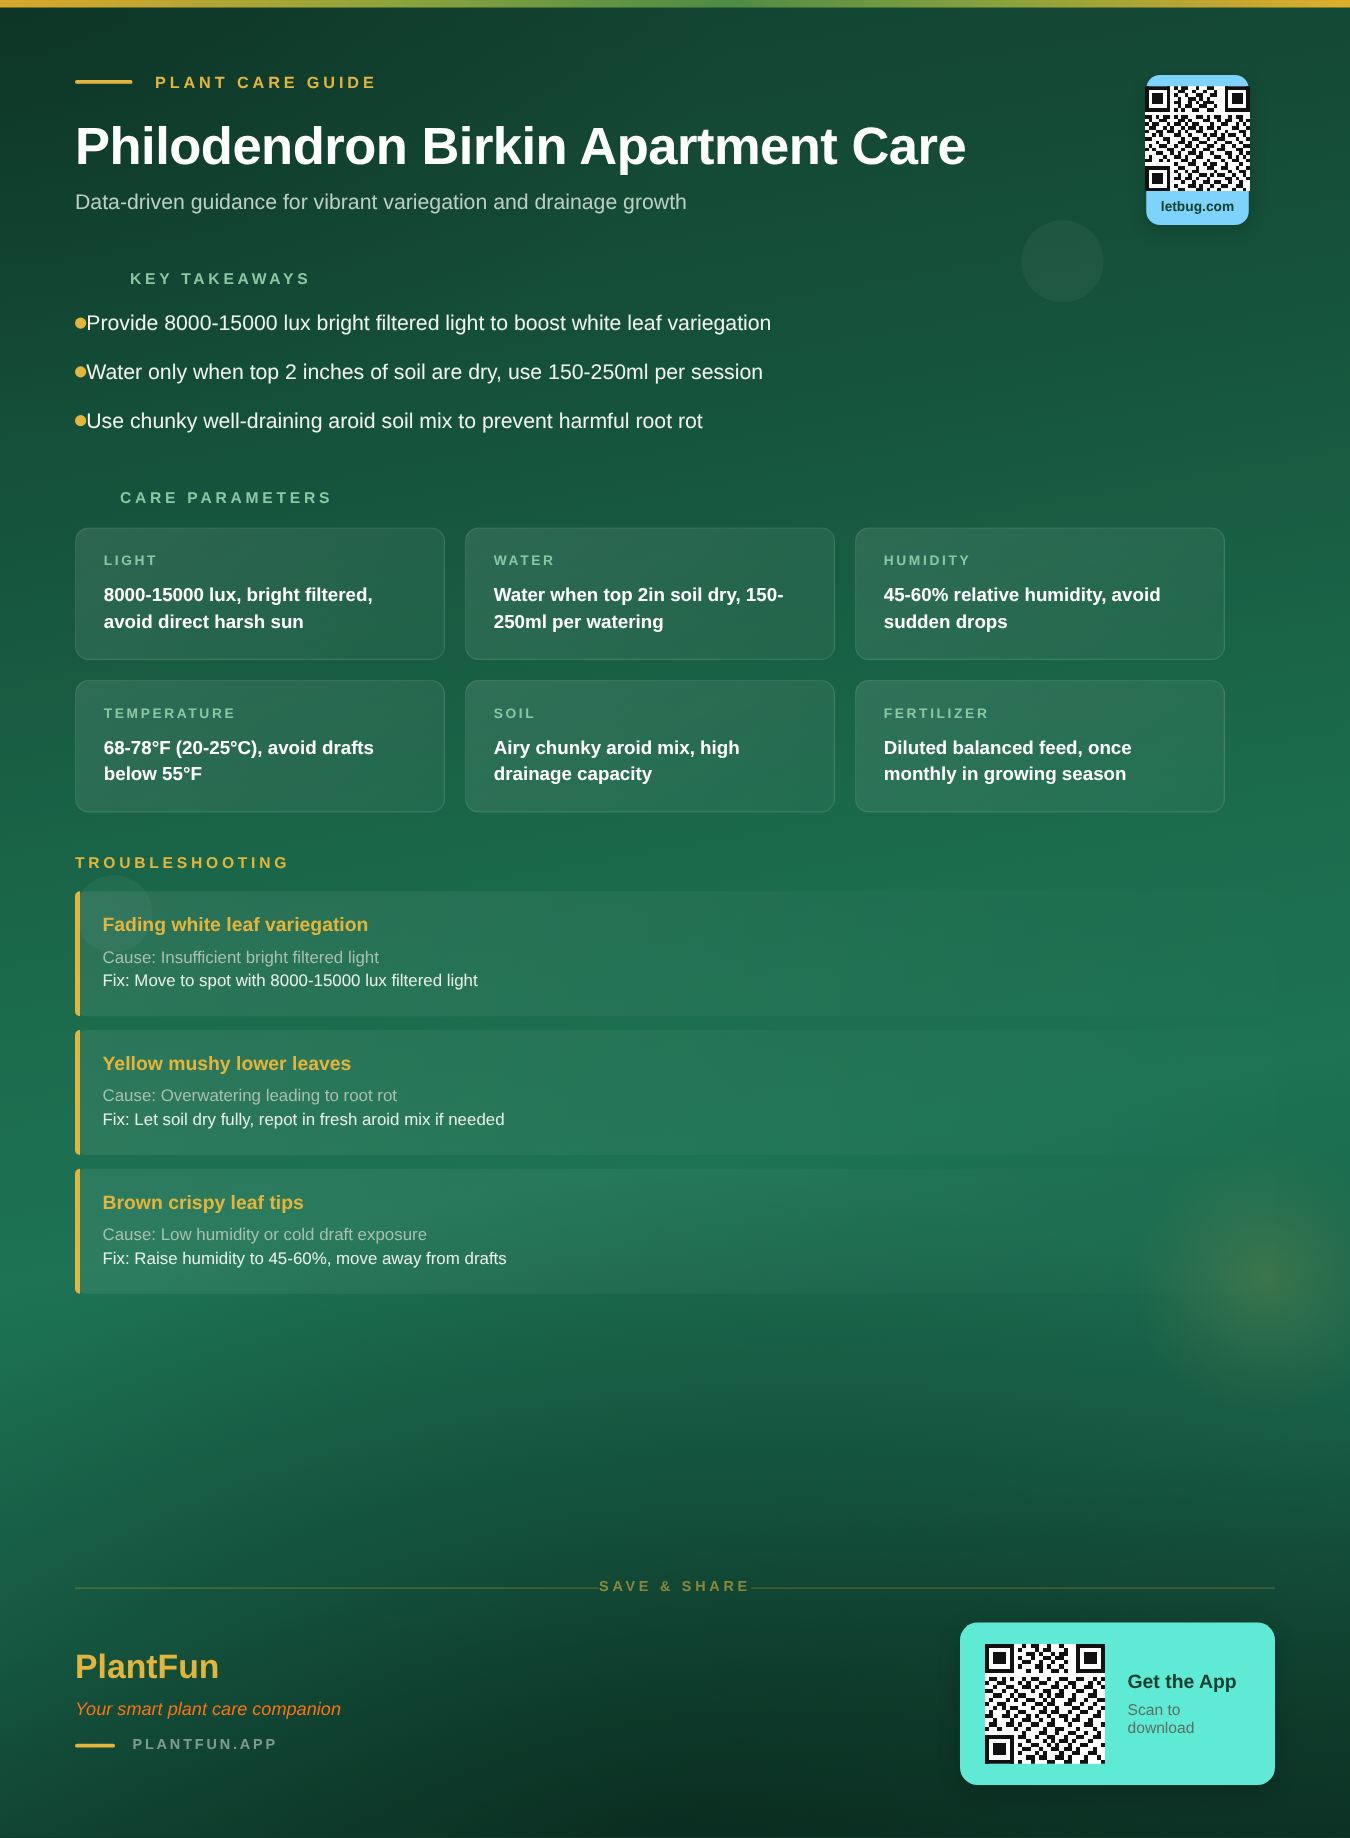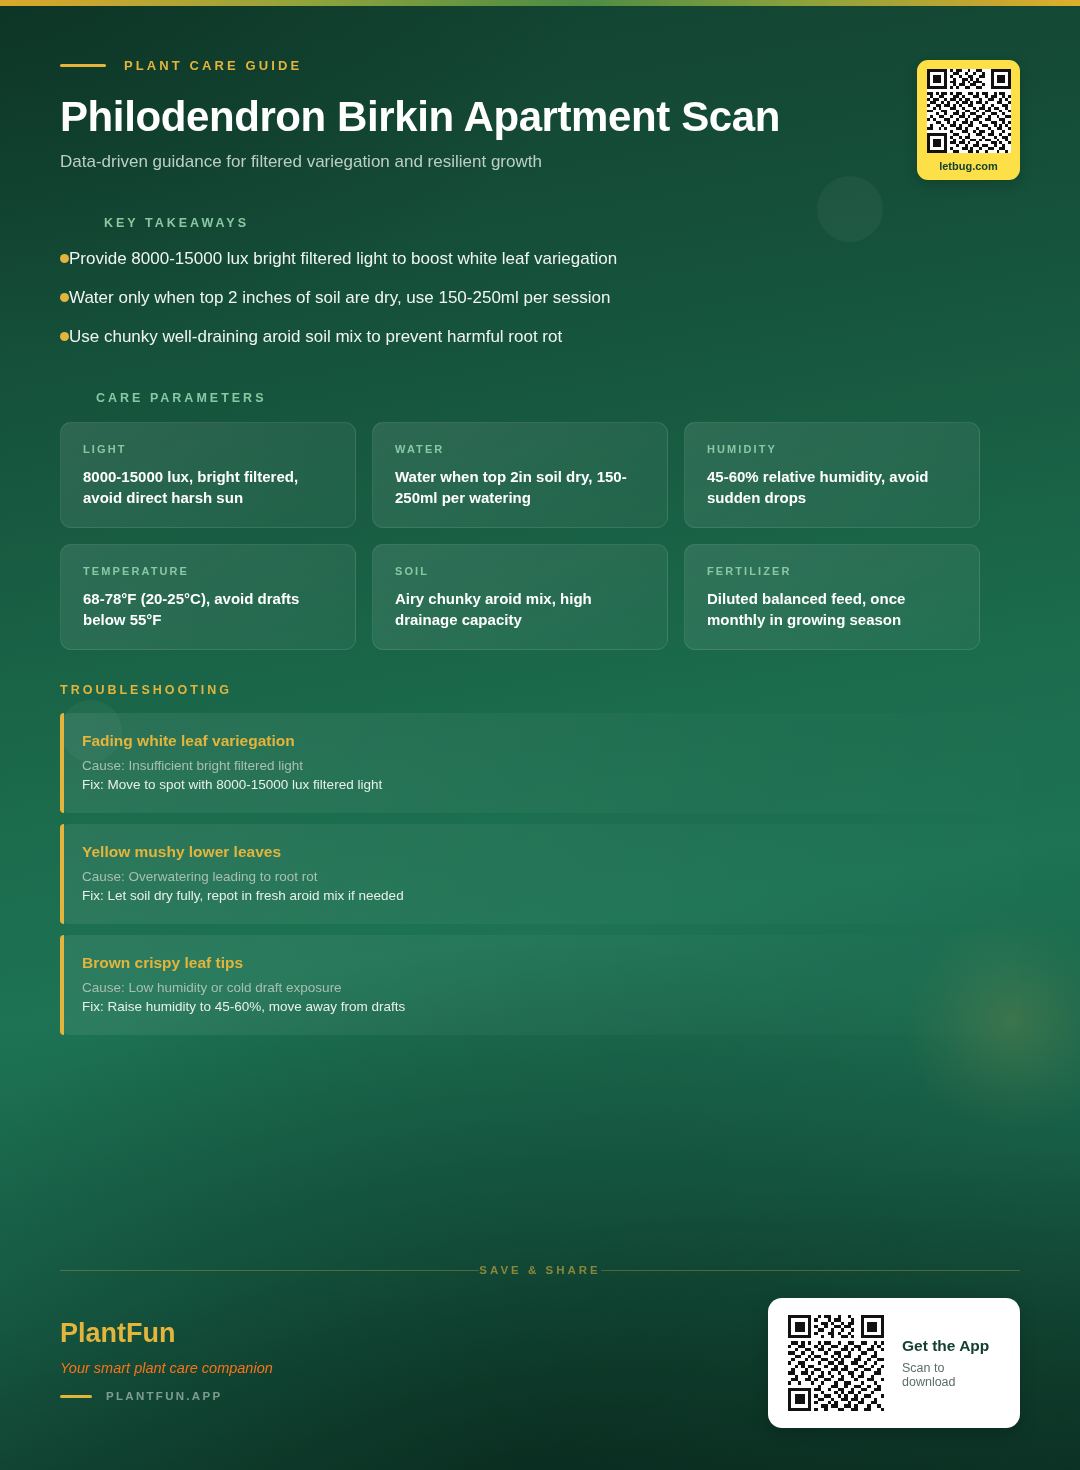--- a/index.html
+++ b/index.html
@@ -101,22 +101,22 @@
     position: absolute;
     left: 60px; top: 152px;
     font-size: 17px; font-weight: 400;
     color: #bdcfc5;
   }
 
   
   .qr-badge {
     position: absolute;
     left: 917px; top: 60px;
-    width: 103px; height: 120px;
-    background: #fde047;
+    width: 82px; height: 120px;
+    background: #7dd3fc;
     border-radius: 11px;
     box-shadow: 0 4px 14px rgba(0,0,0,0.18);
     display: flex; flex-direction: column;
     align-items: center; justify-content: flex-start;
     padding-top: 9px;
   }
   .qr-badge .qr { width: 84px; height: 84px; }
   .qr-badge .qr-caption {
     margin-top: 7px;
     font-size: 11px; font-weight: 700; color: #14402f;
@@ -209,21 +209,21 @@
   .brand-url-rule { width: 32px; height: 3px; background: #e3b53c; border-radius: 2px; }
   .brand-url {
     font-size: 11.5px; font-weight: 700; letter-spacing: 2.3px;
     color: rgba(215,228,219,0.55);
   }
 
   .app-card {
     position: absolute;
     left: 768px; top: 1298px;
     width: 252px; height: 130px;
-    background: #ffffff;
+    background: #5eead4;
     border-radius: 14px;
     box-shadow: 0 5px 18px rgba(0,0,0,0.18);
     display: flex; align-items: center; gap: 18px;
     padding: 0 20px;
   }
   .app-card .qr { width: 96px; height: 96px; flex: none; }
   .app-card .app-title { font-size: 15.5px; font-weight: 700; color: #14402f; }
   .app-card .app-sub   { font-size: 12.5px; color: #5c6f64; margin-top: 6px; }
 </style>
 </head>
@@ -236,22 +236,22 @@
 <div class="blob-b"></div>
 <div class="topbar"></div>
 
 <div class="page">
 
   <div class="eyebrow">
     <span class="eyebrow-rule"></span>
     <span class="eyebrow-text">PLANT CARE GUIDE</span>
   </div>
 
-  <h1 class="hero-title">Philodendron Birkin Apartment Scan</h1>
-  <p class="hero-sub">Data-driven guidance for filtered variegation and resilient growth</p>
+  <h1 class="hero-title">Philodendron Birkin Apartment Care</h1>
+  <p class="hero-sub">Data-driven guidance for vibrant variegation and drainage growth</p>
 
   <div class="qr-badge">
     <svg class="qr" viewBox="0 0 29 29" shape-rendering="crispEdges">
       <rect width="29" height="29" fill="#ffffff"></rect>
       <g fill="#111111">
         <rect x="0" y="0" width="7" height="1"></rect>
           <rect x="0" y="6" width="7" height="1"></rect>
         <rect x="0" y="0" width="1" height="7"></rect>
           <rect x="6" y="0" width="1" height="7"></rect>
         <rect x="2" y="2" width="3" height="3"></rect>

